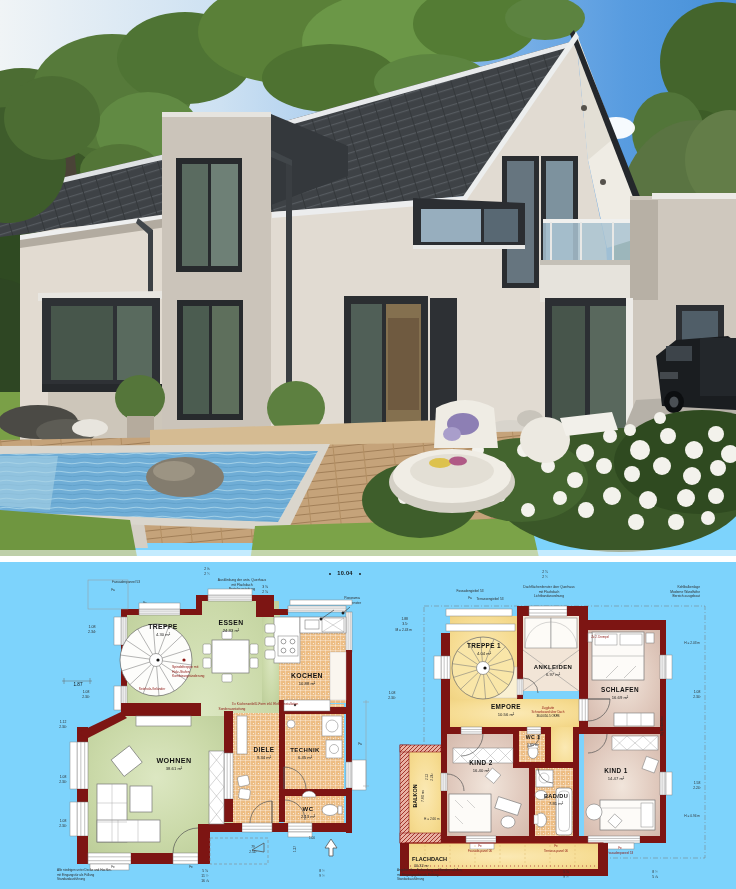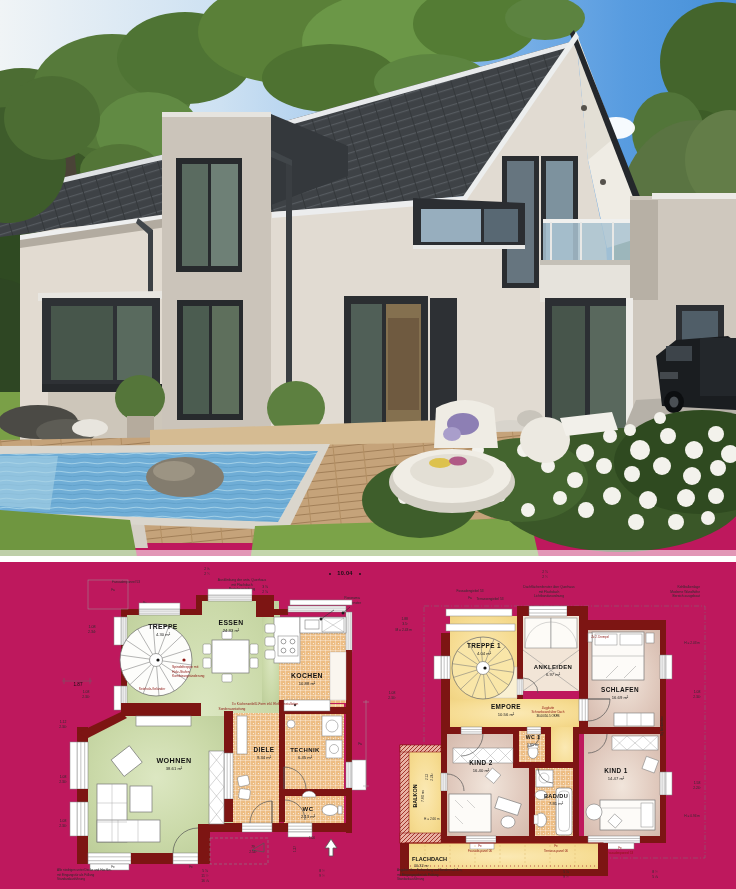--- a/index.html
+++ b/index.html
@@ -1,16 +1,16 @@
 <!DOCTYPE html>
 <html><head>
 <meta charset="utf-8">
 <style>
   html,body{margin:0;padding:0;background:#fff;}
-  .page{position:relative;width:736px;height:889px;background:#be185d;overflow:hidden;font-family:"Liberation Sans",sans-serif;}
+  .page{position:relative;width:736px;height:889px;background:#7dd3fc;overflow:hidden;font-family:"Liberation Sans",sans-serif;}
   svg{position:absolute;left:0;display:block;}
 </style>
 </head>
 <body>
 <div class="page">
 
 <svg id="photo" width="736" height="562" viewBox="0 0 736 562" style="top:0">
 <defs>
   <linearGradient id="skyg" x1="0" y1="0" x2="1" y2="0">
     <stop offset="0" stop-color="#f0f4f6"></stop>

